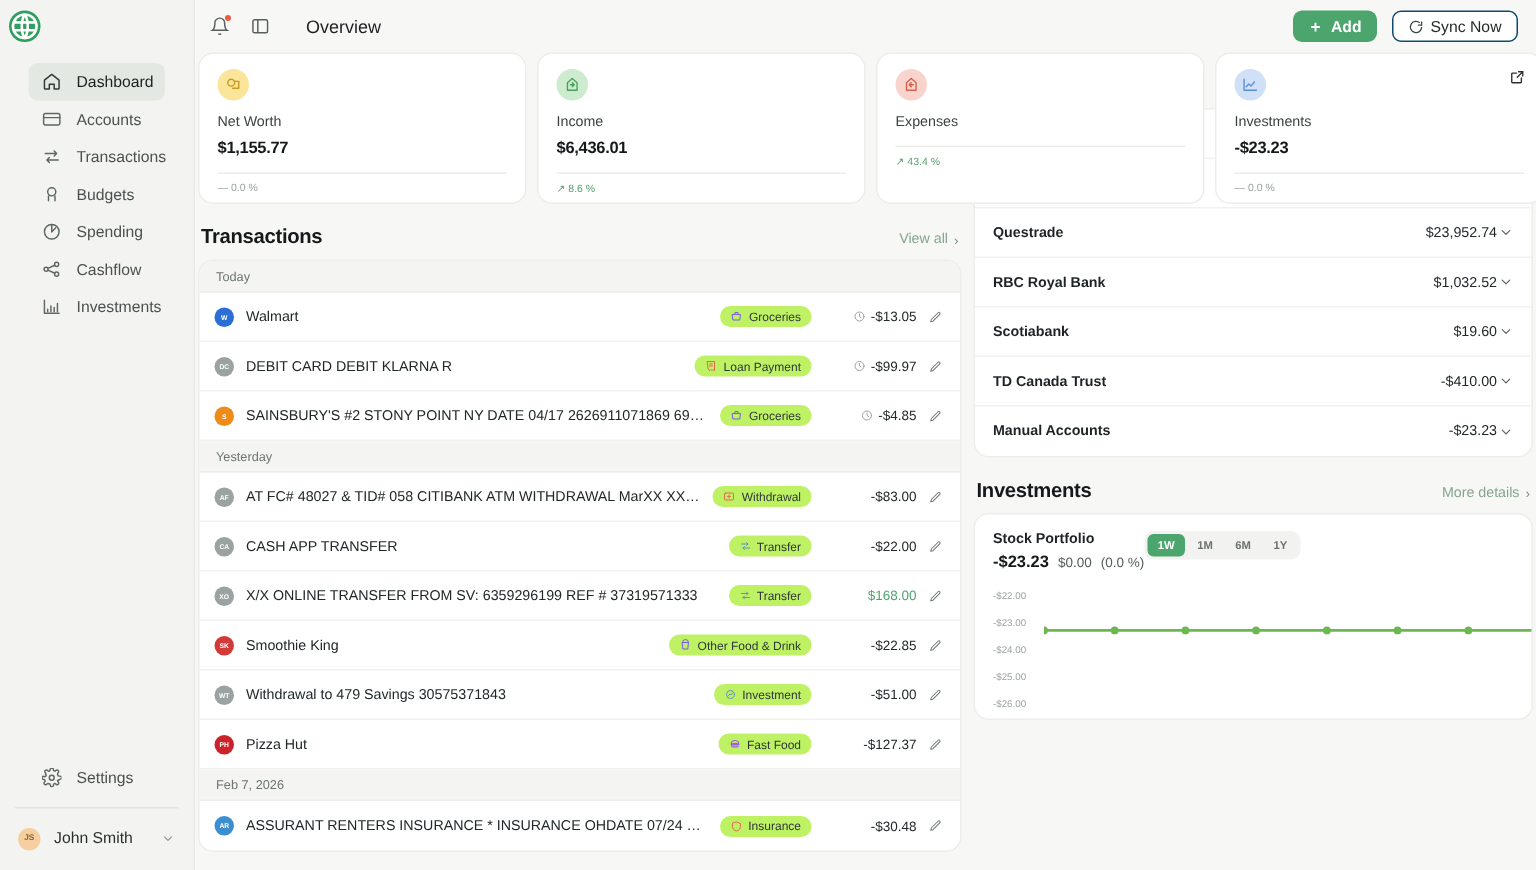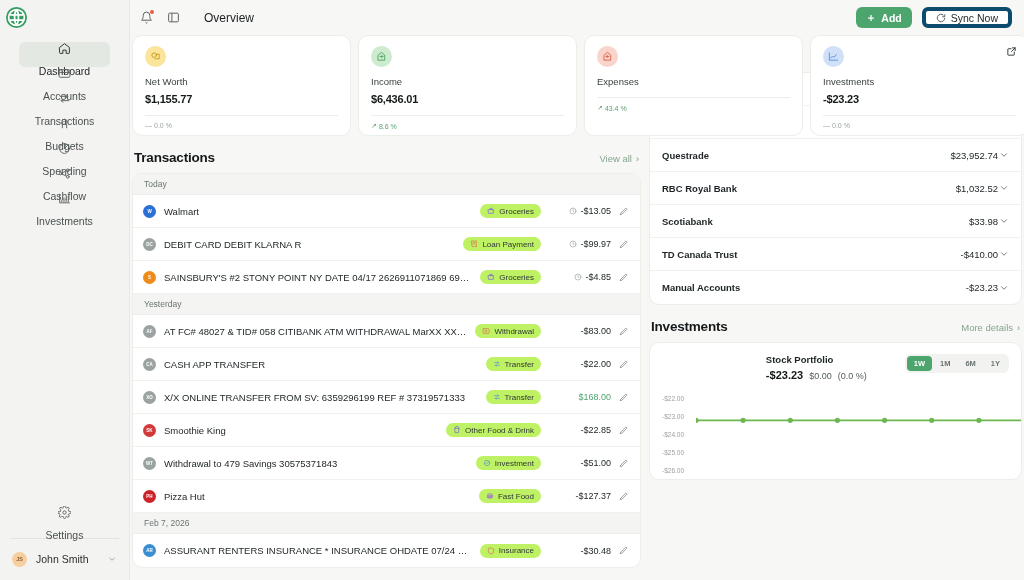--- a/index.html
+++ b/index.html
@@ -23,21 +23,21 @@
   .logo-wrap { height: 35px; display: flex; align-items: center; padding-left: 6px; }
   .logo {
     width: 21px; height: 21px; border-radius: 50%;
     background: #2f9e5e; display: flex; align-items: center; justify-content: center;
   }
   .nav { margin-top: 7px; display: flex; flex-direction: column; }
   .nav-item {
     display: flex; align-items: center; gap: 10px;
     height: 25px; margin: 0 19px; padding: 0 9px;
     border-radius: 6px; cursor: pointer;
-    font-size: 10.5px; color: #4a5150; flex-direction: column;
+    font-size: 10.5px; color: #4a5150;
   }
   .nav-item.active { background: #e3e9e2; color: #1d2021; }
   .nav-icon { width: 13px; height: 13px; display:flex; align-items:center; justify-content:center; flex:0 0 13px; }
   .nav-icon svg { width: 13px; height: 13px; display: block; }
   .sidebar-spacer { flex: 1 1 auto; }
   .sidebar-bottom { padding-bottom: 8px; }
   .divider-h { height:1px; background:#e3e4e1; margin: 7px 10px; }
   .user-row {
     display: flex; align-items: center; gap: 9px;
     height: 26px; margin: 0 5px; padding: 0 7px; cursor: pointer;
@@ -64,21 +64,21 @@
     width: 4px; height: 4px; border-radius: 50%; background: #ec5b3c;
   }
   .page-title { font-size: 12px; color: #1d2021; margin-left: 12px; }
   .topbar-spacer { flex: 1; }
   .btn {
     display: flex; align-items: center; gap: 5px;
     height: 21px; padding: 0 10px; border-radius: 6px;
     font-size: 10.5px; cursor: pointer; white-space: nowrap;
   }
   .btn-primary { background: #4da56e; color: #fff; font-weight: bold; }
-  .btn-secondary { background: #fff; color: #24292a; border: 4px solid #0c4a6e; }
+  .btn-secondary { background: #fff; color: #24292a; border: 1px solid #0c4a6e; }
   .btn svg { width: 10px; height: 10px; display:block; }
 
   .content { flex: 1 1 auto; display: flex; gap: 0; padding: 0 0 0 0; min-height: 0; }
   .col-left { width: 519px; flex: 0 0 519px; padding: 0 8px 0 2px; min-width: 0; }
   .col-right { flex: 1 1 auto; padding-right: 2px; min-width: 0; }
 
   
   .kpi-row { display: flex; gap: 7px; padding: 0 0 0 0; }
   .kpi-card {
     background: #fff; border-radius: 10px; border: 1px solid #eceeea;
@@ -155,21 +155,21 @@
   }
   .acct-row:last-child { border-bottom: none; }
   .acct-name { flex: 1 1 auto; font-size: 9.5px; font-weight: bold; color: #1d2325; min-width:0;
                white-space:nowrap; overflow:hidden; text-overflow:ellipsis; }
   .acct-bal { font-size: 9.5px; color: #22282a; margin-right: 1px; white-space: nowrap; }
   .chev-down { width: 10px; height: 10px; color: #5e6765; flex: 0 0 10px; }
   .chev-down svg { width: 10px; height: 10px; display: block; }
 
   
   .inv-card { background: #fff; border-radius: 10px; border: 1px solid #eceeea; padding: 11px 12px 0 12px; height: 138px; overflow:hidden; }
-  .inv-top { display: flex; align-items: flex-start; justify-content: flex-end; gap: 38px; }
+  .inv-top { display: flex; align-items: flex-start; justify-content: flex-start; }
   .inv-title { font-size: 9.5px; font-weight: bold; color: #1d2325; }
   .inv-nums { display: flex; align-items: baseline; gap: 6px; margin-top: 4px; }
   .inv-main { font-size: 11px; font-weight: bold; color: #15191a; }
   .inv-sub { font-size: 9px; color: #545c5b; }
   .range-tabs { display: flex; background: #f2f3f1; border-radius: 6px; padding: 2px; gap: 1px; }
   .range-tab {
     font-size: 7.5px; color: #6b7472; padding: 3px 7px;
     border-radius: 4px; cursor: pointer; font-weight: bold;
   }
   .range-tab.active { background: #4da56e; color: #fff; }
@@ -671,21 +671,21 @@
               <span class="acct-name">RBC Royal Bank</span>
               <span class="acct-bal">$1,032.52</span>
               <span class="chev-down">
                 <svg viewBox="0 0 24 24" fill="none" stroke="#5e6765" stroke-width="2" stroke-linecap="round" stroke-linejoin="round">
                   <path d="M6 9l6 6 6-6"></path>
                 </svg>
               </span>
             </div>
             <div class="acct-row">
               <span class="acct-name">Scotiabank</span>
-              <span class="acct-bal">$33.98</span>
+              <span class="acct-bal">$19.60</span>
               <span class="chev-down">
                 <svg viewBox="0 0 24 24" fill="none" stroke="#5e6765" stroke-width="2" stroke-linecap="round" stroke-linejoin="round">
                   <path d="M6 9l6 6 6-6"></path>
                 </svg>
               </span>
             </div>
             <div class="acct-row">
               <span class="acct-name">TD Canada Trust</span>
               <span class="acct-bal">-$410.00</span>
               <span class="chev-down">

